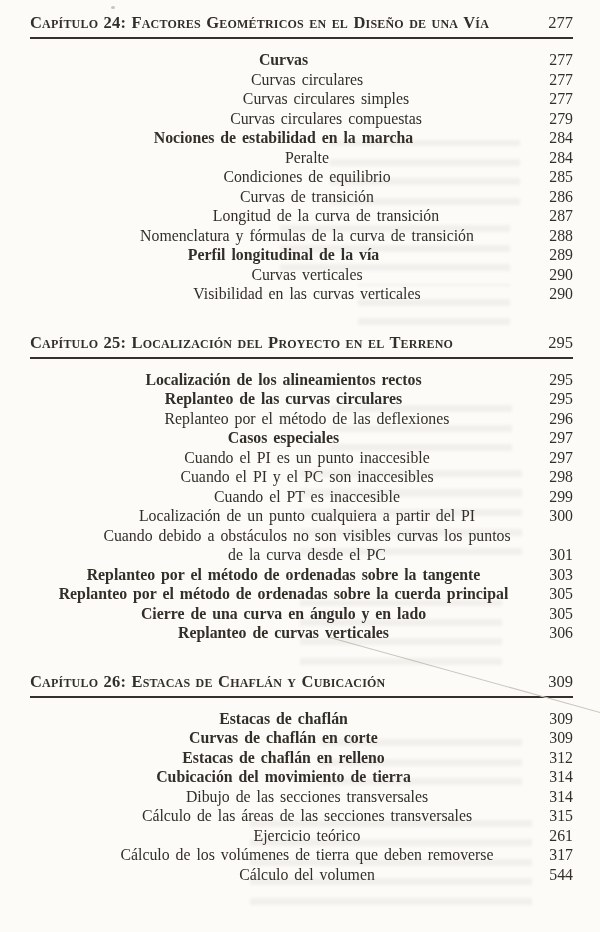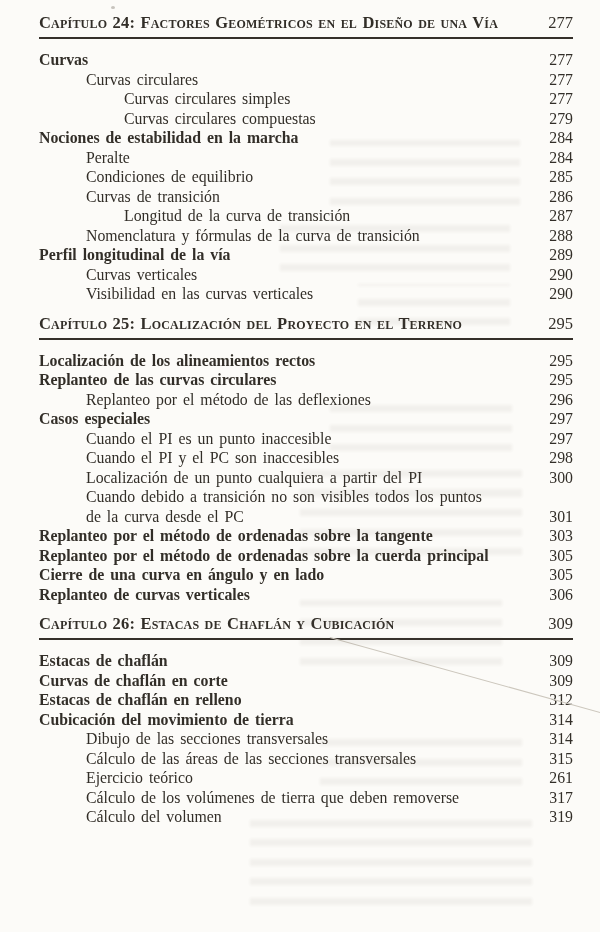--- a/index.html
+++ b/index.html
@@ -13,23 +13,23 @@
     width:600px;height:932px;
     background:var(--paper);
     overflow:hidden;
     font-family:"Liberation Serif","DejaVu Serif",serif;
     color:var(--ink);
   }
   .page{
     position:relative;
     width:600px;height:932px;
     box-sizing:border-box;
-    padding:13px 27px 0 39px;
-  }
-  .toc-section + .toc-section{margin-top:10px;}
+    padding:13px 27px 0 30px;
+  }
+  .toc-section + .toc-section{margin-top:29px;}
   .heading-row{
     display:flex;
     justify-content:space-between;
     align-items:baseline;
     font-variant:small-caps;
     font-weight:700;
     font-size:16.5px;
     letter-spacing:.2px;
     word-spacing:1px;
     border-bottom:2px solid var(--rule);
@@ -53,20 +53,21 @@
   }
   .entry-row{
     display:flex;
     justify-content:space-between;
     align-items:flex-end;
   }
   .entry-label{
     flex:1 1 auto;
     min-width:0;
     white-space:pre-line;
+    text-align:center;
   }
   .entry-page{
     flex:none;
     width:36px;
     text-align:right;
     font-weight:400;
   }
   .lvl1 .entry-label{padding-left:47px;}
   .lvl2 .entry-label{padding-left:85px;}
   .bold{font-weight:700;}
@@ -218,28 +219,32 @@
   <div class="entry-row lvl1">
     <span class="entry-label">Cuando el PI es un punto inaccesible</span>
     <span class="entry-page">297</span>
   </div>
 
   <div class="entry-row lvl1">
     <span class="entry-label">Cuando el PI y el PC son inaccesibles</span>
     <span class="entry-page">298</span>
   </div>
 
+  <div class="entry-row lvl1">
+    <span class="entry-label">Cuando el PT es inaccesible</span>
+    <span class="entry-page">299</span>
+  </div>
 
   <div class="entry-row lvl1">
     <span class="entry-label">Localización de un punto cualquiera a partir del PI</span>
     <span class="entry-page">300</span>
   </div>
 
   <div class="entry-row lvl1">
-    <span class="entry-label">Cuando debido a transición no son visibles todos los puntos
+    <span class="entry-label">Cuando debido a obstáculos no son visibles curvas los puntos
 de la curva desde el PC</span>
     <span class="entry-page">301</span>
   </div>
 
   <div class="entry-row lvl0 bold">
     <span class="entry-label">Replanteo por el método de ordenadas sobre la tangente</span>
     <span class="entry-page">303</span>
   </div>
 
   <div class="entry-row lvl0 bold">
@@ -300,21 +305,21 @@
     <span class="entry-page">261</span>
   </div>
 
   <div class="entry-row lvl1">
     <span class="entry-label">Cálculo de los volúmenes de tierra que deben removerse</span>
     <span class="entry-page">317</span>
   </div>
 
   <div class="entry-row lvl1">
     <span class="entry-label">Cálculo del volumen</span>
-    <span class="entry-page">319</span>
+    <span class="entry-page">544</span>
   </div>
 
 </div>
   </section>
 </div>
 
   <div class="speck"></div>
   <div class="scratch"></div>
   <div class="bleed b1"></div>
   <div class="bleed b2"></div>

